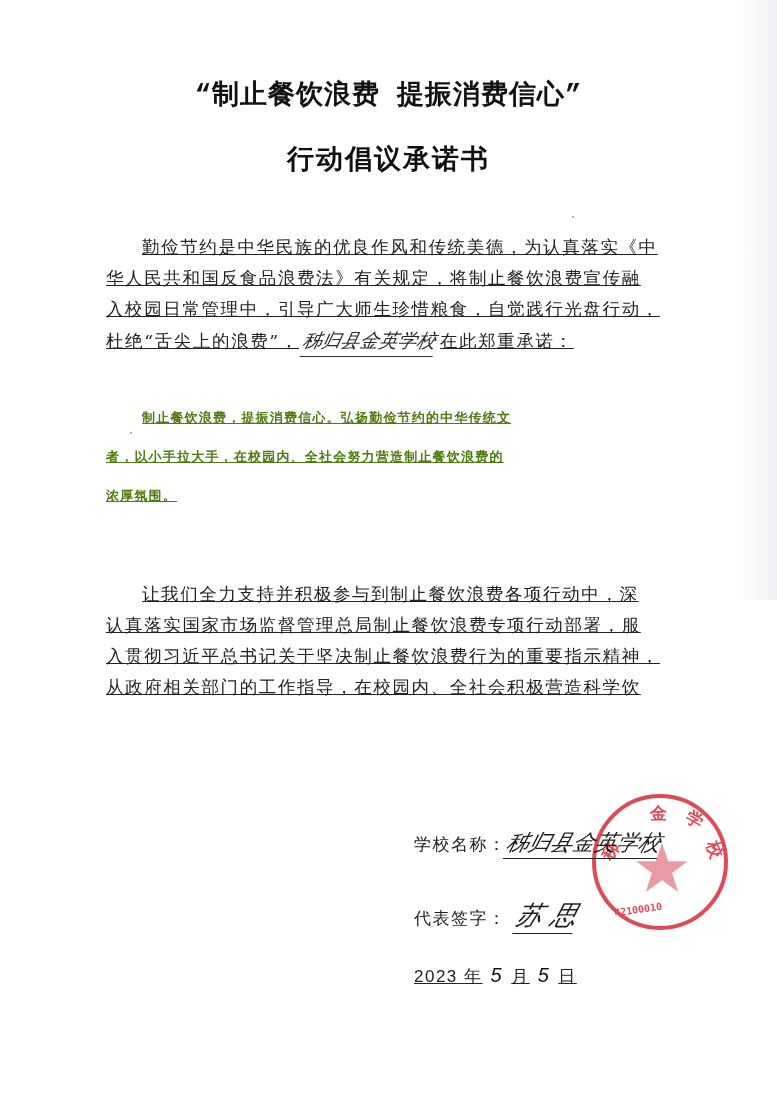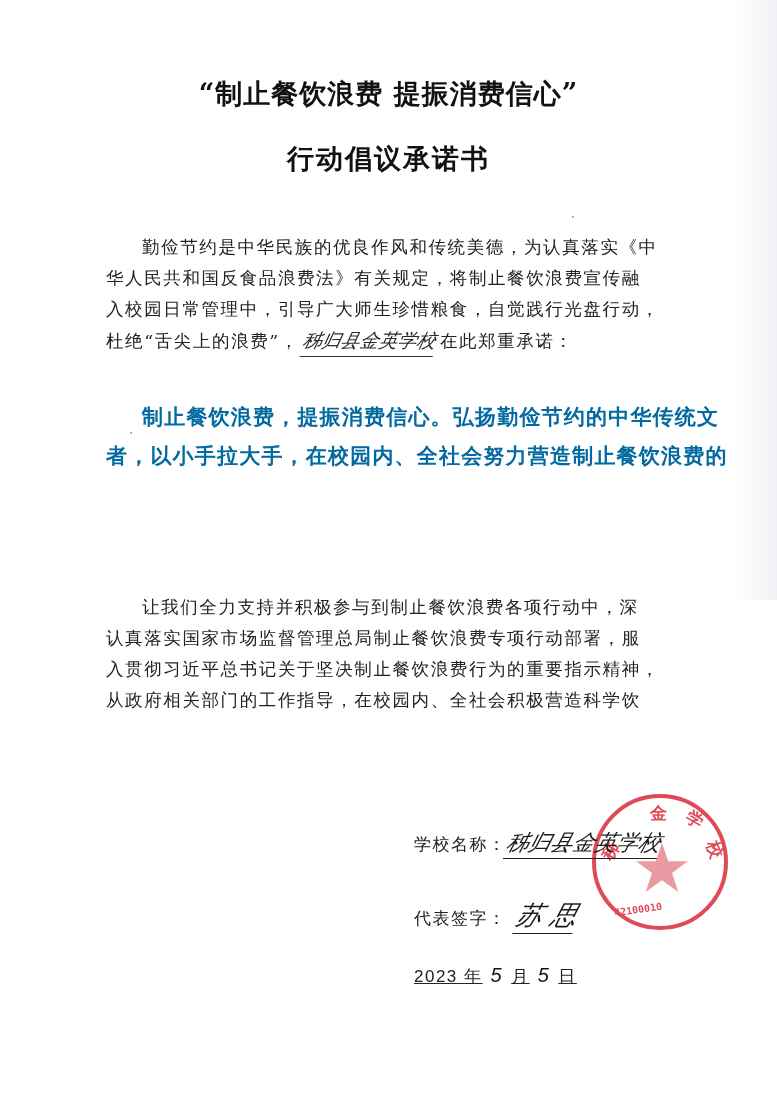--- a/index.html
+++ b/index.html
@@ -9,38 +9,38 @@
     font-family: "DejaVu Serif", "Liberation Serif", serif;
     color: #1c1c1c;
   }
   .page { position: absolute; left: 0; top: 0; width: 777px; height: 1105px; background: #fff; }
   .edge-shadow {
     position: absolute; right: 0; top: 0; width: 40px; height: 600px;
     background: linear-gradient(to right, rgba(255,255,255,0), rgba(225,228,234,0.55));
   }
   .title-1 {
     position: absolute; left: 0; width: 777px; top: 76px; text-align: center;
-    font-size: 27px; font-weight: bold; letter-spacing: 1px; color: #111;
+    font-size: 27px; font-weight: bold; letter-spacing: 1px; color: #111; font-family: Liberation Mono, monospace;
   }
   .title-2 {
     position: absolute; left: 0; width: 777px; top: 141px; text-align: center;
     font-size: 27px; font-weight: bold; letter-spacing: 2px; color: #111;
   }
   .para {
     position: absolute; left: 106px; width: 580px;
-    font-size: 17.5px; letter-spacing: 1.6px; color: #222;
+    font-size: 17.5px; letter-spacing: 1.6px; color: #222; text-decoration: underline;
   }
   .para .line { display: block; white-space: nowrap; height: 31px; line-height: 31px; }
   .para-1 { top: 232px; }
   .para-2 {
     top: 398px; font-family: "DejaVu Sans", "Liberation Sans", sans-serif;
-    font-weight: bold; font-size: 21px; letter-spacing: 1.2px; color: #0369a1;
+    font-weight: bold; font-size: 13px; letter-spacing: 1.2px; color: #4d7c0f;
   }
   .para-2 .line { height: 39px; line-height: 39px; }
-  .para-3 { top: 592px; }
+  .para-3 { top: 579px; }
   .indent { padding-left: 36px; }
   .handwrite {
     display: inline-block; font-family: "DejaVu Serif", serif; font-style: italic;
     font-size: 19px; color: #2a2a2a; border-bottom: 1.5px solid #333;
     transform: skewX(-12deg); letter-spacing: 0px; margin: 0 4px;
   }
   .sig-block { position: absolute; left: 414px; top: 828px; font-size: 17px; color: #222; letter-spacing: 1.5px; }
   .sig-row { position: absolute; left: 0; white-space: nowrap; }
   .sig-row.r1 { top: 0; }
   .sig-row.r2 { top: 70px; }
@@ -81,20 +81,21 @@
     <span class="line">华人民共和国反食品浪费法》有关规定，将制止餐饮浪费宣传融</span>
     <span class="line">入校园日常管理中，引导广大师生珍惜粮食，自觉践行光盘行动，</span>
     <span class="line">
       <span>杜绝“舌尖上的浪费”，</span><span class="handwrite">秭归县金英学校</span><span>在此郑重承诺：</span>
     </span>
   </div>
 
   <div class="para para-2">
     <span class="line indent">制止餐饮浪费，提振消费信心。弘扬勤俭节约的中华传统文</span>
     <span class="line">者，以小手拉大手，在校园内、全社会努力营造制止餐饮浪费的</span>
+    <span class="line">浓厚氛围。</span>
   </div>
 
   <div class="para para-3">
     <span class="line indent">让我们全力支持并积极参与到制止餐饮浪费各项行动中，深</span>
     <span class="line">认真落实国家市场监督管理总局制止餐饮浪费专项行动部署，服</span>
     <span class="line">入贯彻习近平总书记关于坚决制止餐饮浪费行为的重要指示精神，</span>
     <span class="line">从政府相关部门的工作指导，在校园内、全社会积极营造科学饮</span>
   </div>
 
   <div class="stamp">

